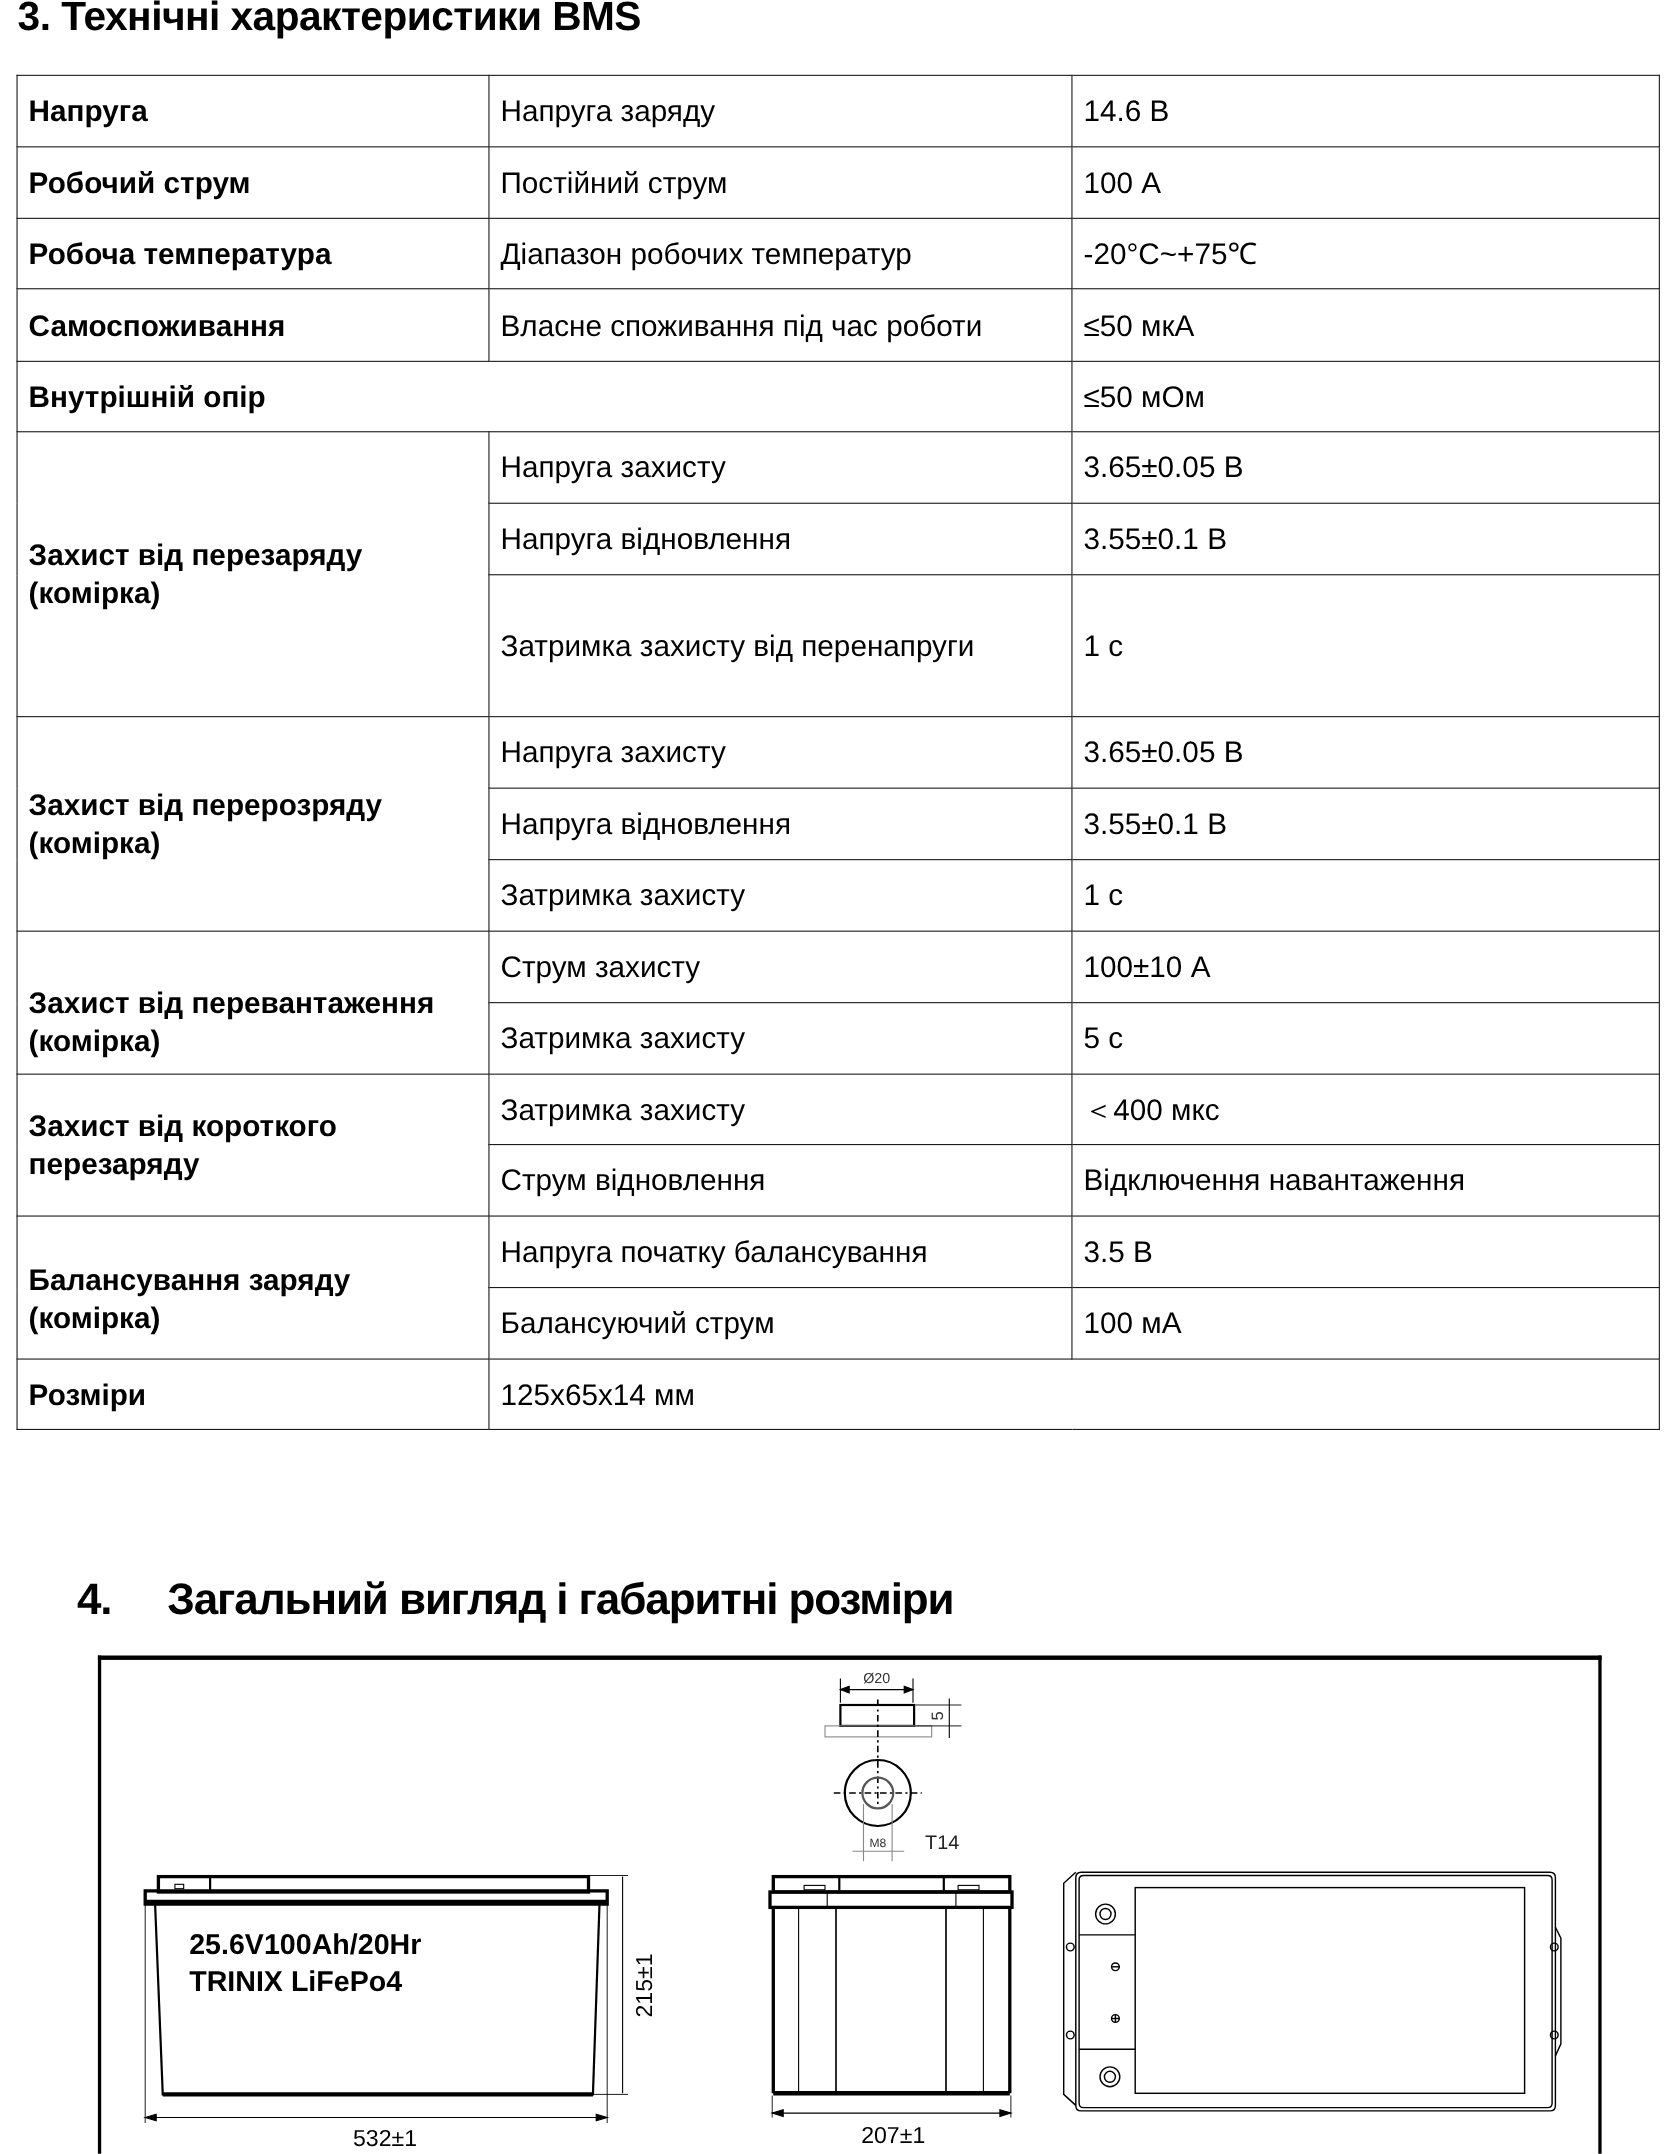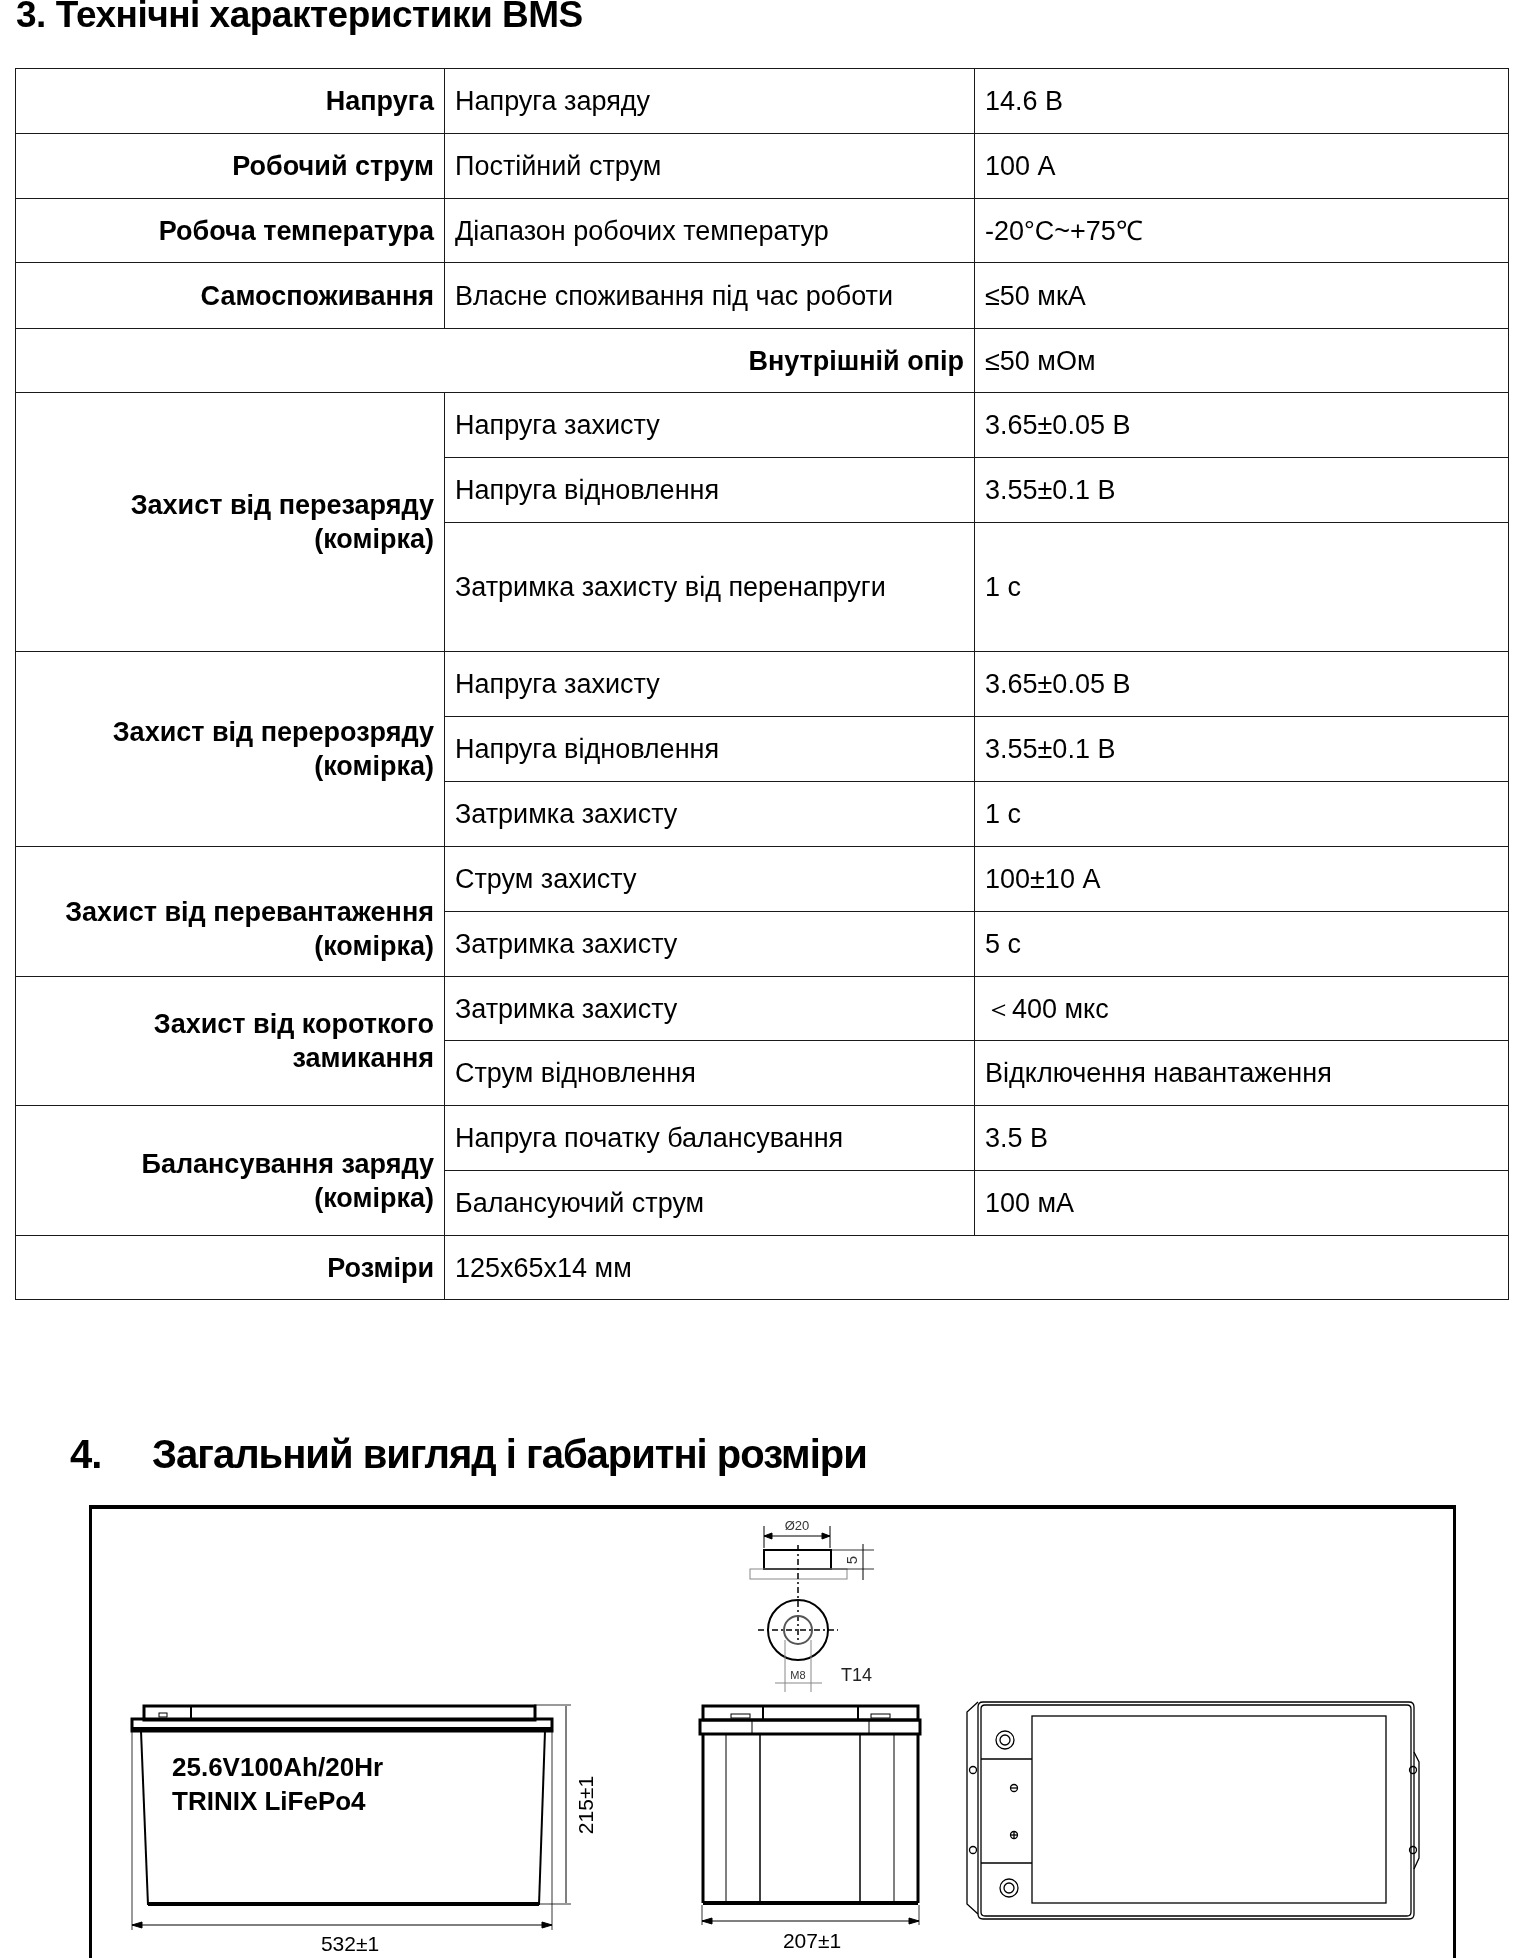--- a/index.html
+++ b/index.html
@@ -3,21 +3,21 @@
 <meta charset="utf-8">
 <style>
   html, body { margin:0; padding:0; background:#ffffff; }
   body { width:1518px; height:1958px; position:relative; overflow:hidden; color:#000;
          font-family:"Liberation Sans", "DejaVu Sans", sans-serif; }
   .h3 { position:absolute; left:16px; top:-6px; font-size:37px; font-weight:bold; letter-spacing:-0.5px;
         font-family:"Liberation Sans", sans-serif; white-space:nowrap; }
   table.spec { position:absolute; left:15px; top:68px; width:1493px; border-collapse:collapse; table-layout:fixed; }
   table.spec td { border:1.5px solid #1a1a1a; padding:0 10px; font-size:27px; vertical-align:middle;
                   font-family:"Liberation Sans", sans-serif; line-height:34px; }
-  table.spec td.lbl { font-weight:bold;text-align:right; }
+  table.spec td.lbl { font-weight:bold; }
   .h4 { position:absolute; left:70px; top:1432px; font-size:40px; font-weight:bold; white-space:nowrap;
         font-family:Liberation Sans, sans-serif; letter-spacing:-1px; }
   .h4 .num { display:inline-block; width:82px; }
   .figure-box { position:absolute; left:89px; top:1505px; width:1367px; height:470px;
                 border-top:4px solid #000; border-left:3px solid #000; border-right:3px solid #000; box-sizing:border-box; }
   svg.drawing { position:absolute; left:0; top:0; }
   .svgtext { font-family:"Liberation Sans", sans-serif; }
 </style>
 </head>
 <body>
@@ -88,21 +88,21 @@
     <td class="lbl" rowspan="2" style="padding-top:34px">Захист від перевантаження (комірка)</td>
     <td>Струм захисту</td>
     <td>100±10 А</td>
   </tr>
   <tr style="height:65px">
     <td>Затримка захисту</td>
     <td>5 с</td>
   </tr>
 
   <tr style="height:64px">
-    <td class="lbl" rowspan="2">Захист від короткого замикання</td>
+    <td class="lbl" rowspan="2">Захист від короткого перезаряду</td>
     <td>Затримка захисту</td>
     <td>＜400 мкс</td>
   </tr>
   <tr style="height:65px">
     <td>Струм відновлення</td>
     <td>Відключення навантаження</td>
   </tr>
 
   <tr style="height:65px">
     <td class="lbl" rowspan="2" style="padding-top:20px">Балансування заряду (комірка)</td>

